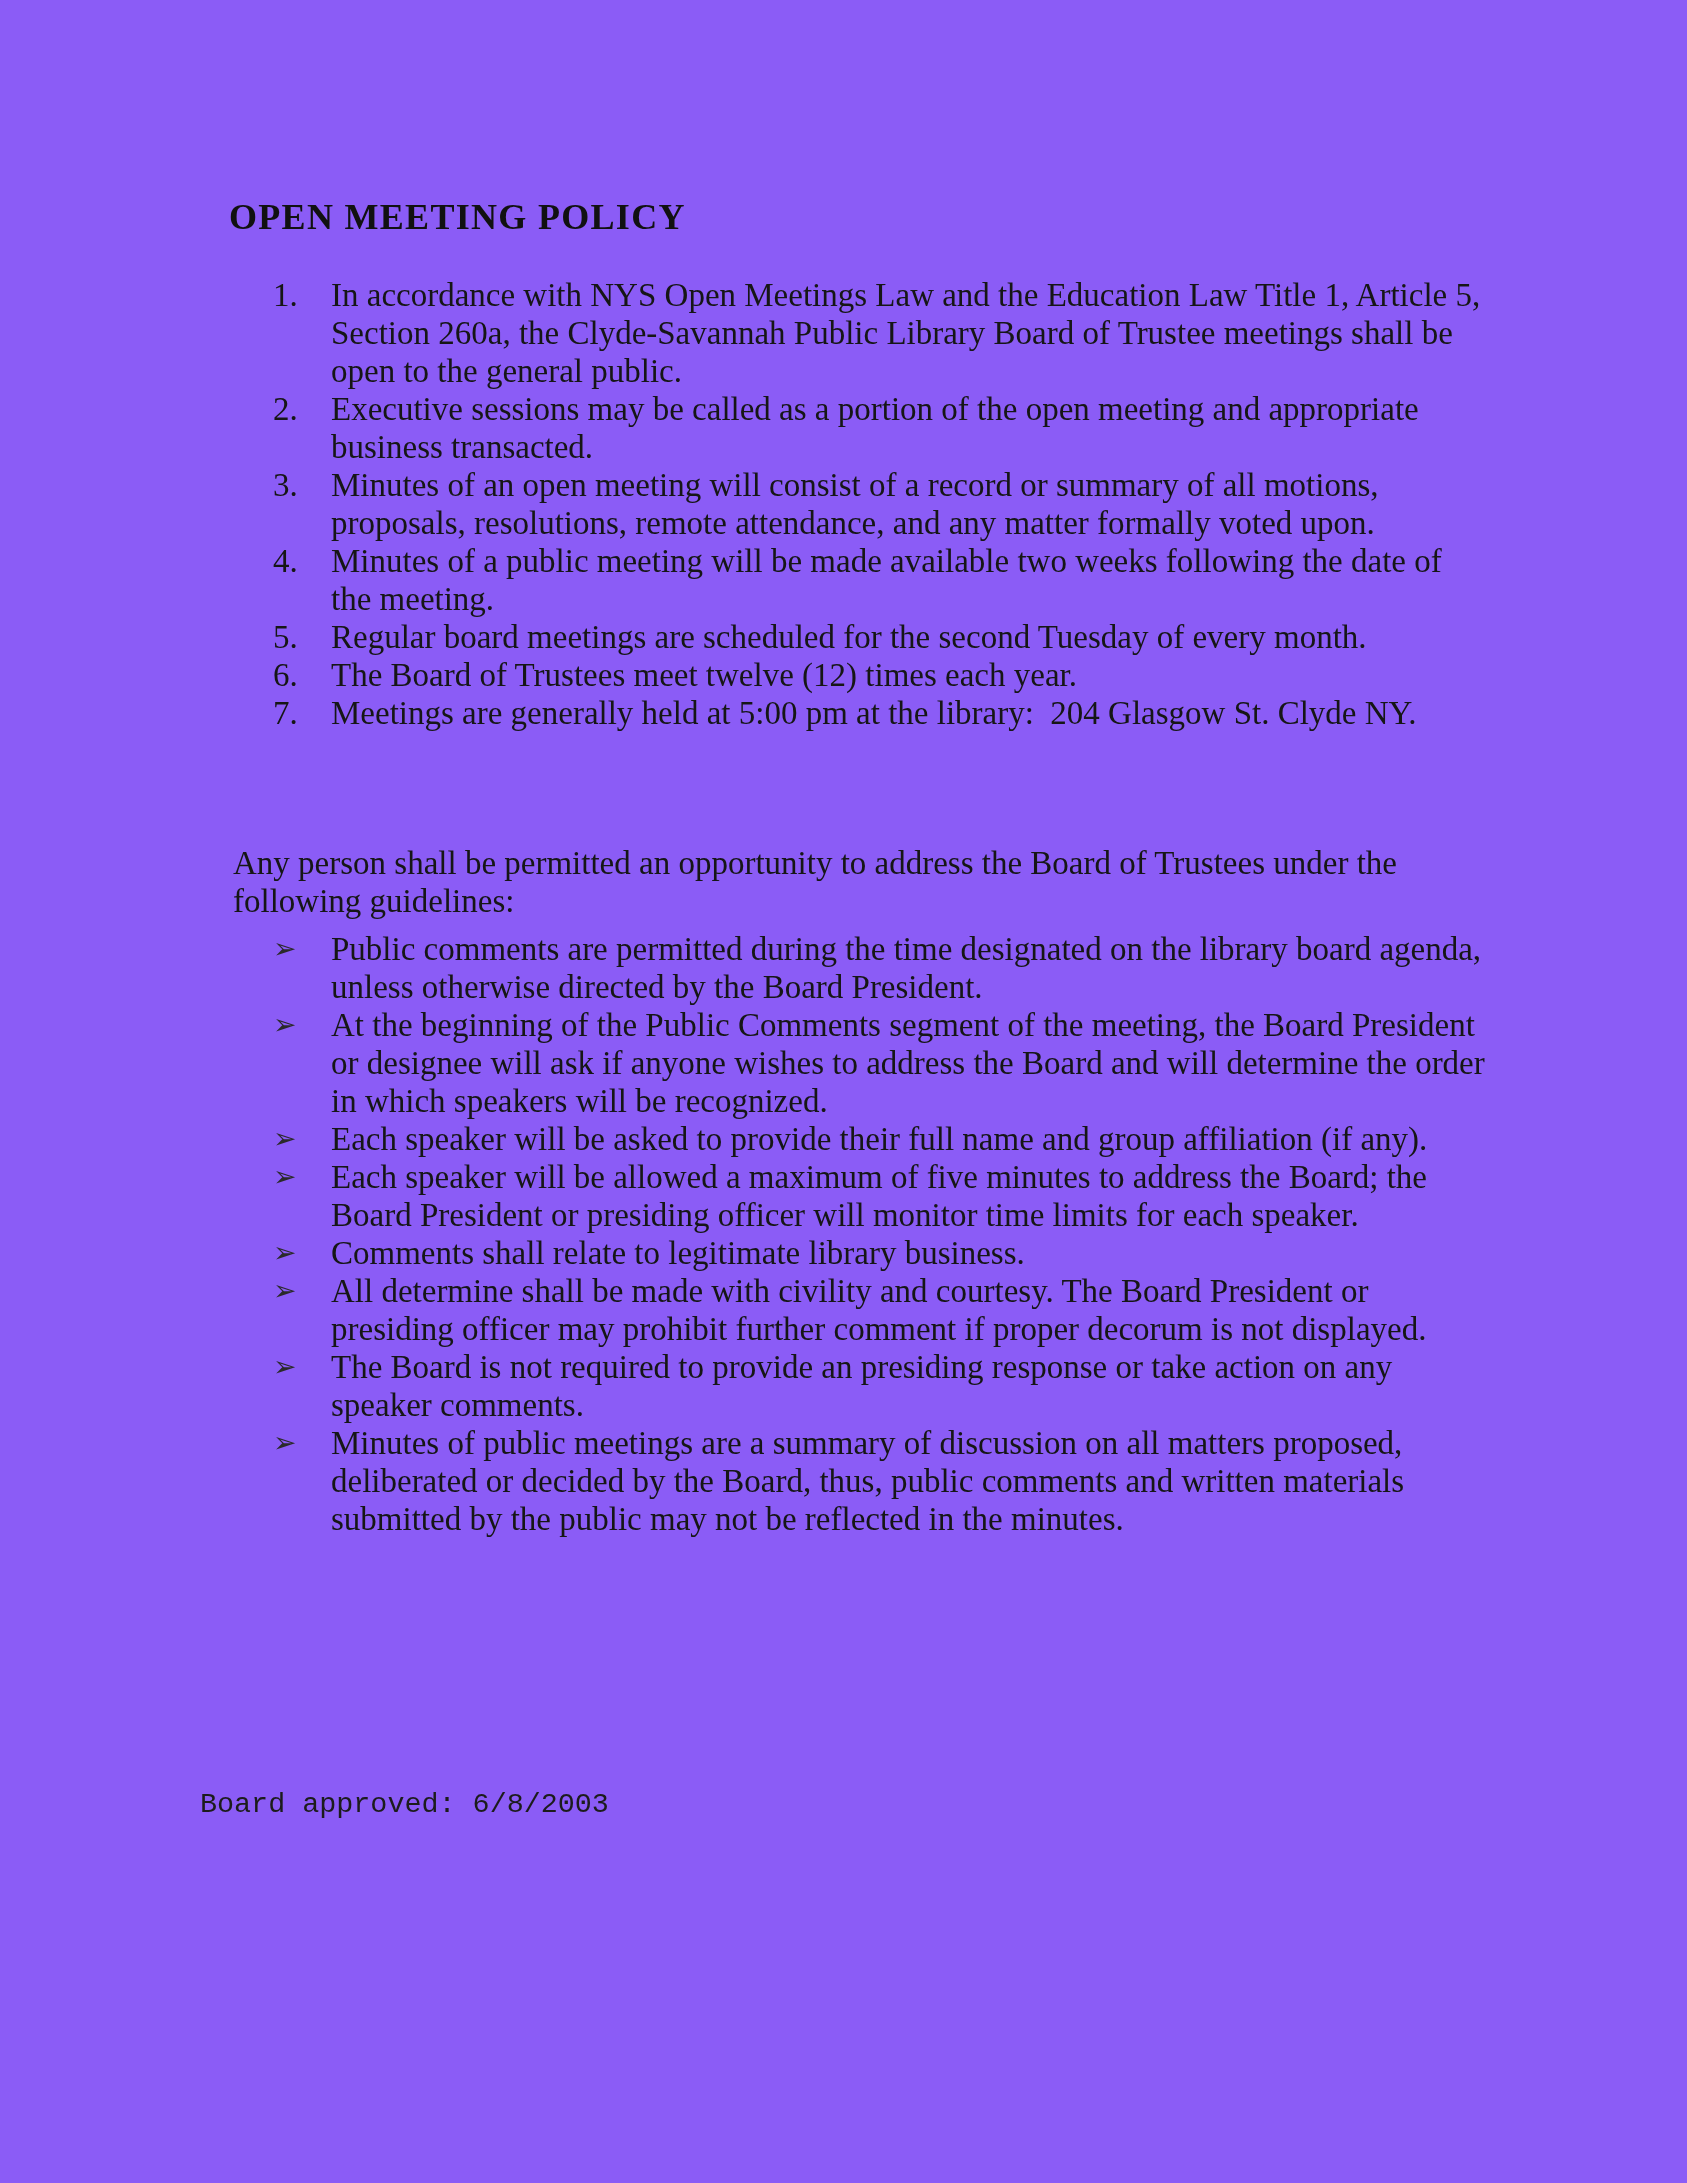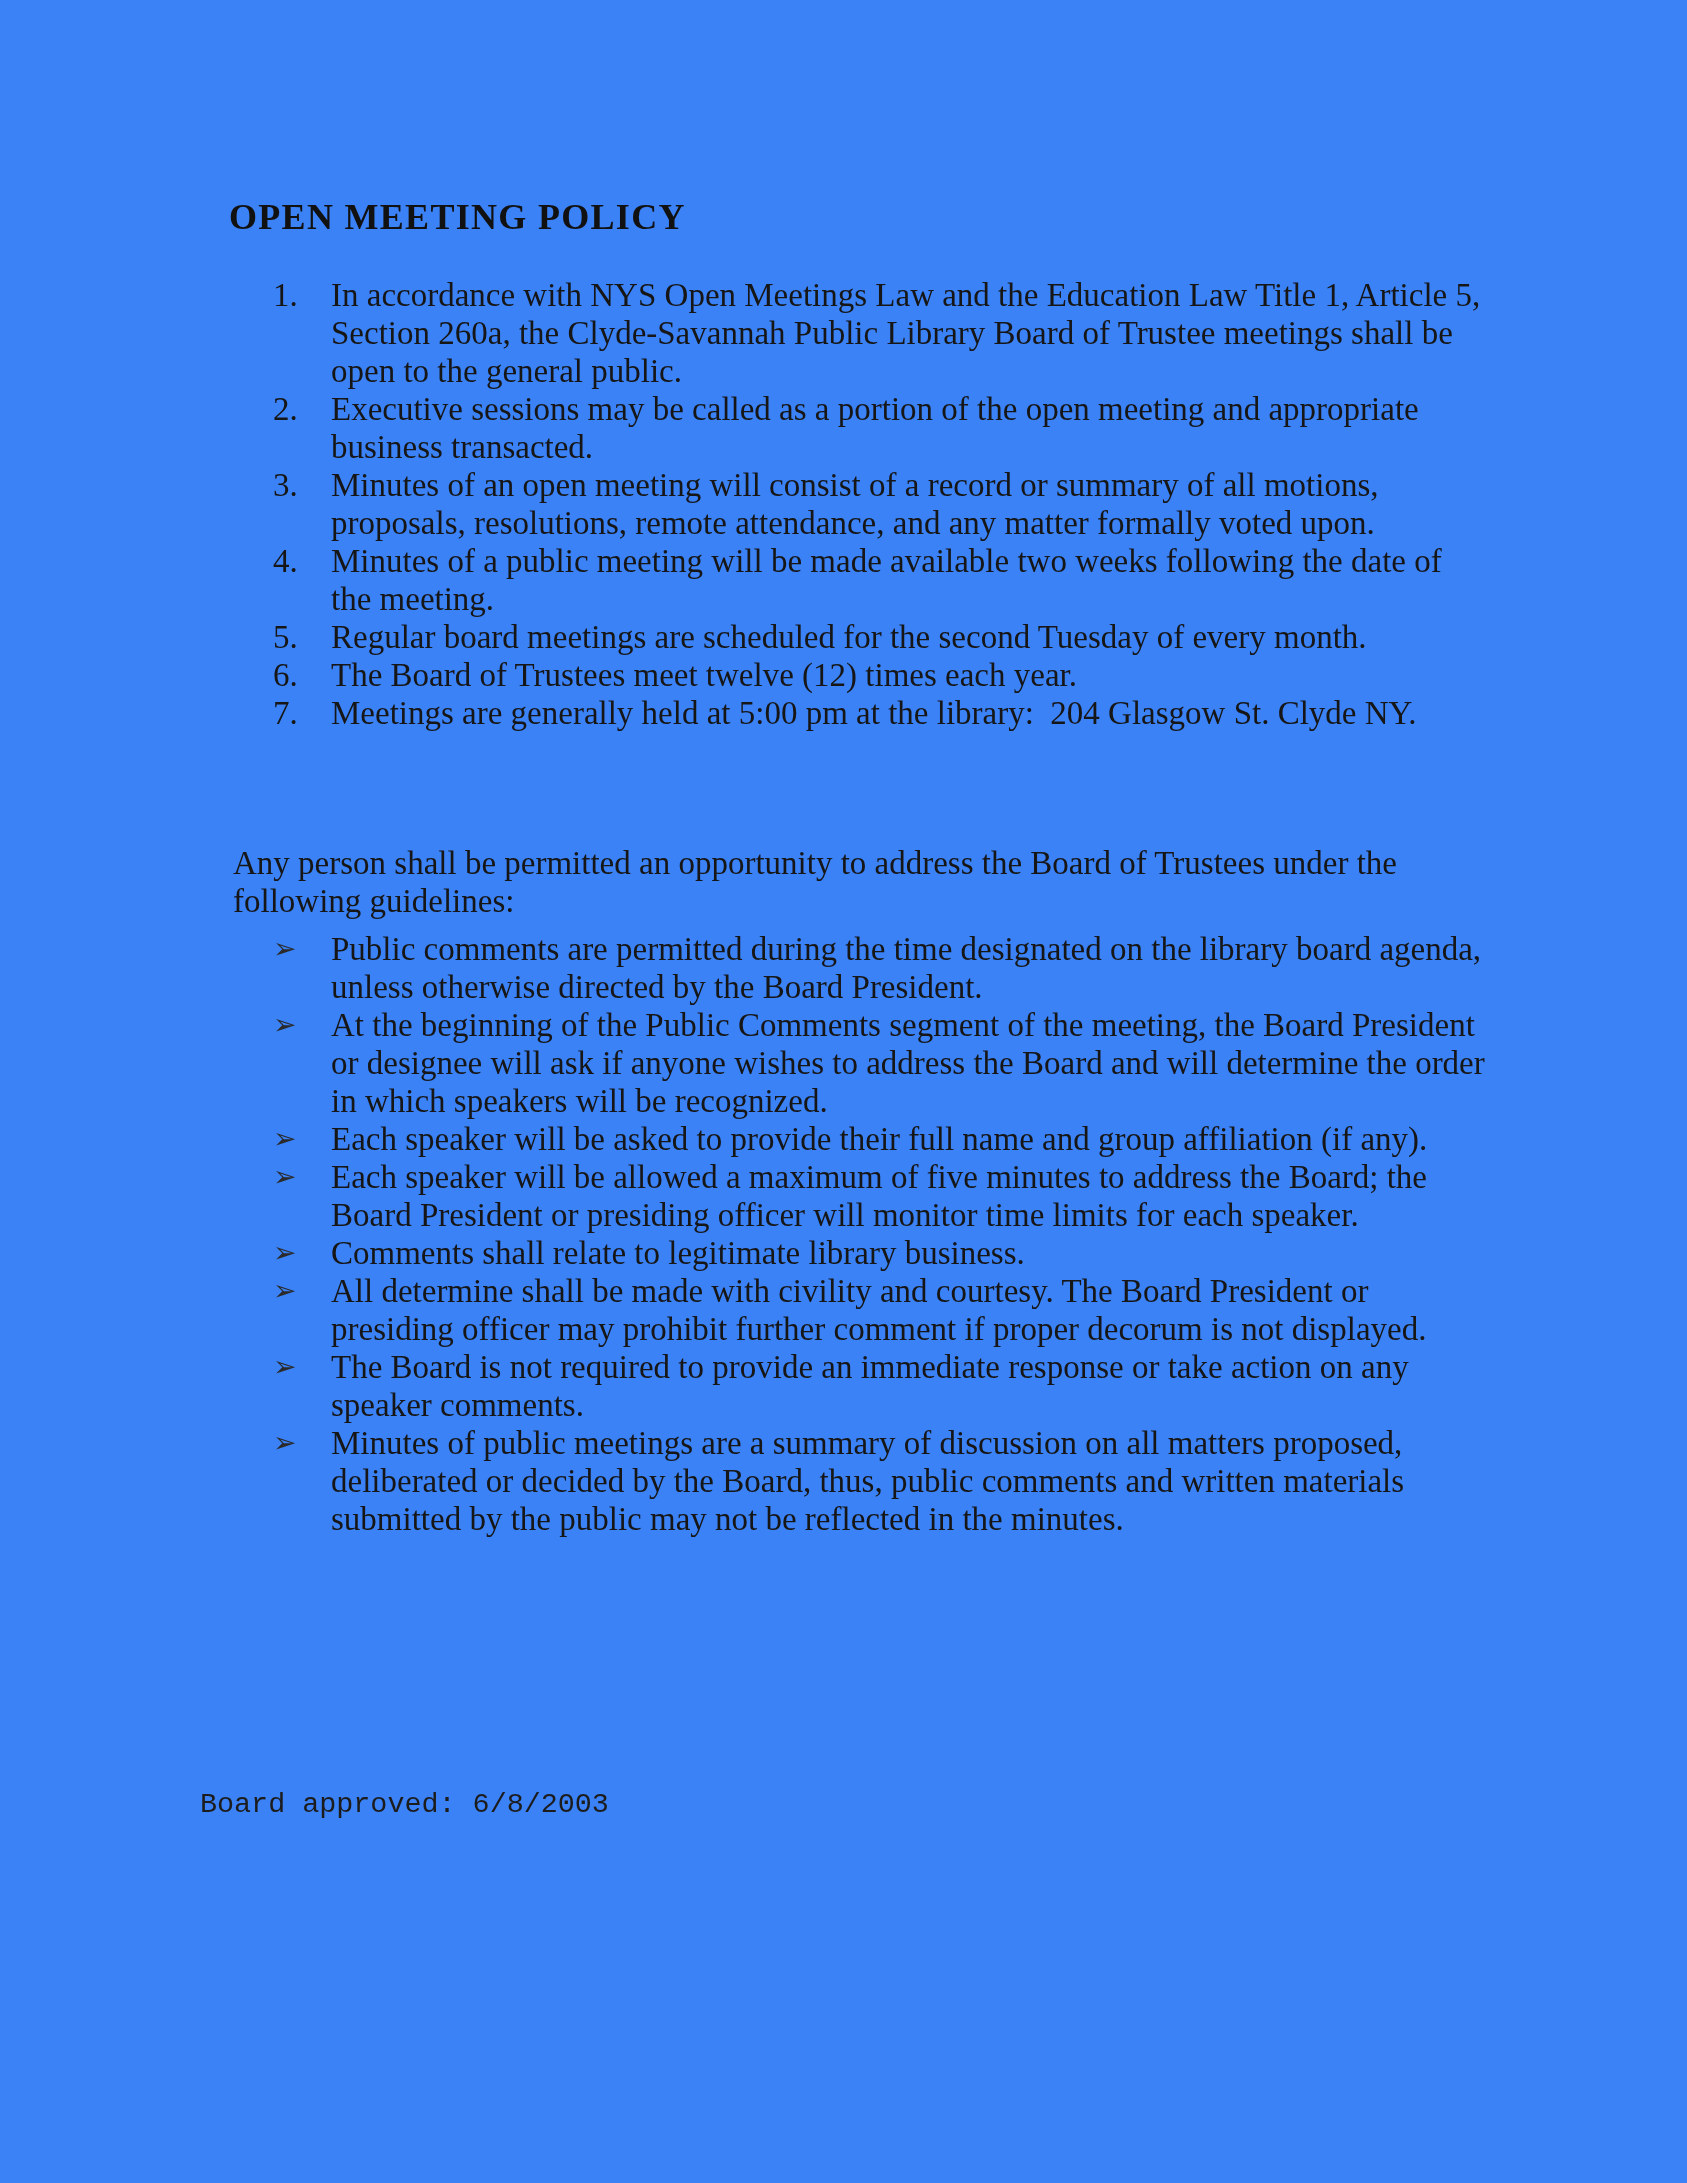--- a/index.html
+++ b/index.html
@@ -4,21 +4,21 @@
 <style>
   html, body {
     margin: 0;
     padding: 0;
     background: #ffffff;
   }
   .page {
     position: relative;
     width: 1687px;
     height: 2183px;
-    background: #3b82f6;
+    background: #8b5cf6;
     font-family: "Liberation Serif", serif;
     color: #161616;
     overflow: hidden;
   }
   .title {
     position: absolute;
     left: 229px;
     top: 196px;
     margin: 0;
     font-family: "Liberation Serif", serif;
@@ -158,21 +158,21 @@
       <span class="bullet-marker">➢</span>
       <span class="item-text">Comments shall relate to legitimate library business.</span>
     </div>
     <div class="list-item">
       <span class="bullet-marker">➢</span>
       <span class="item-text">All determine shall be made with civility and courtesy. The Board President or
 presiding officer may prohibit further comment if proper decorum is not displayed.</span>
     </div>
     <div class="list-item">
       <span class="bullet-marker">➢</span>
-      <span class="item-text">The Board is not required to provide an immediate response or take action on any
+      <span class="item-text">The Board is not required to provide an presiding response or take action on any
 speaker comments.</span>
     </div>
     <div class="list-item">
       <span class="bullet-marker">➢</span>
       <span class="item-text">Minutes of public meetings are a summary of discussion on all matters proposed,
 deliberated or decided by the Board, thus, public comments and written materials
 submitted by the public may not be reflected in the minutes.</span>
     </div>
   </div>
 

